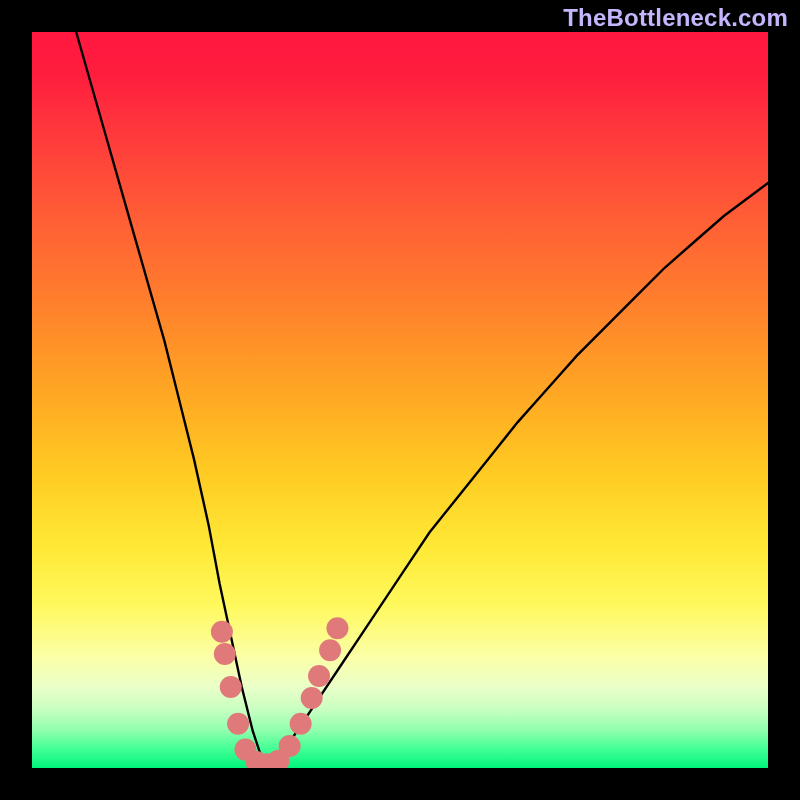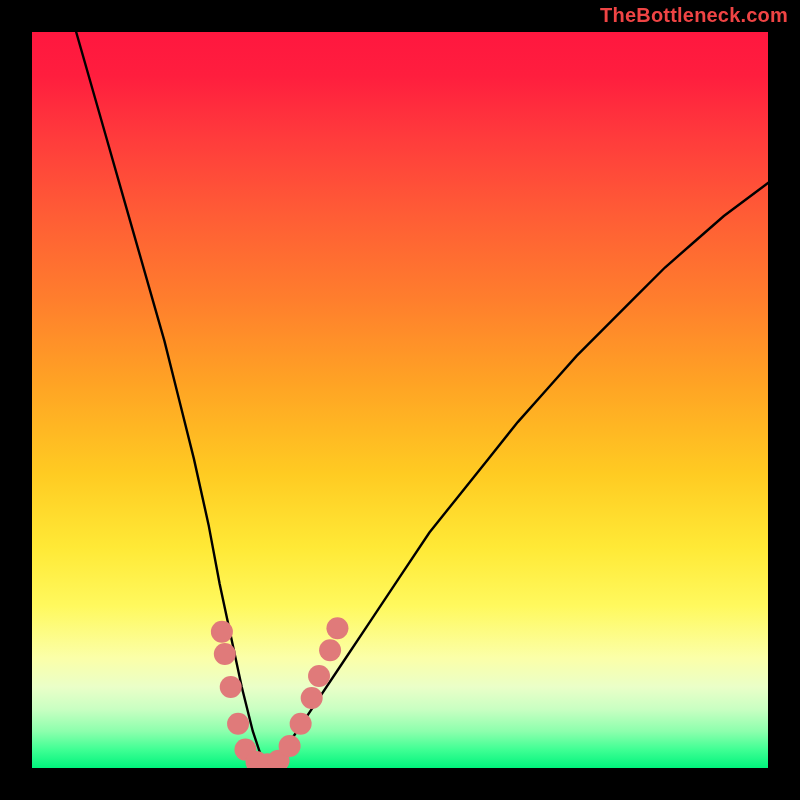--- a/index.html
+++ b/index.html
@@ -14,22 +14,22 @@
   .frame {
     position: absolute;
     left: 0; top: 0;
     width: 800px; height: 800px;
     background: #000;
   }
   .watermark {
     position: absolute;
     top: 4px;
     right: 12px;
-    color: #ef4444;
-    font-size: 20px;
+    color: #c4b5fd;
+    font-size: 24px;
     font-weight: 600;
     letter-spacing: 0.2px;
     z-index: 10;
   }
   .plot {
     position: absolute;
     left: 32px;
     top: 32px;
     width: 736px;
     height: 736px;

